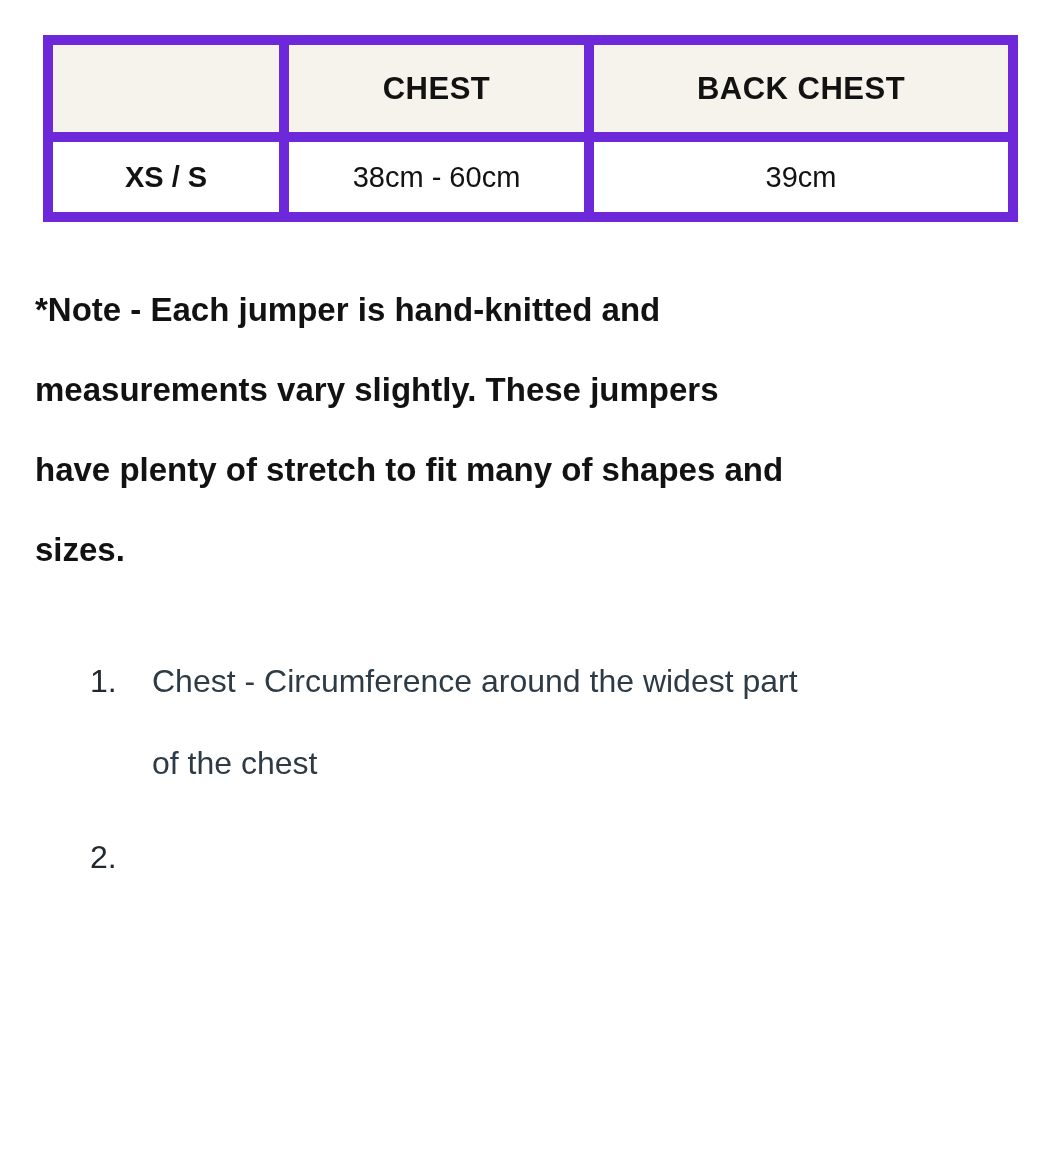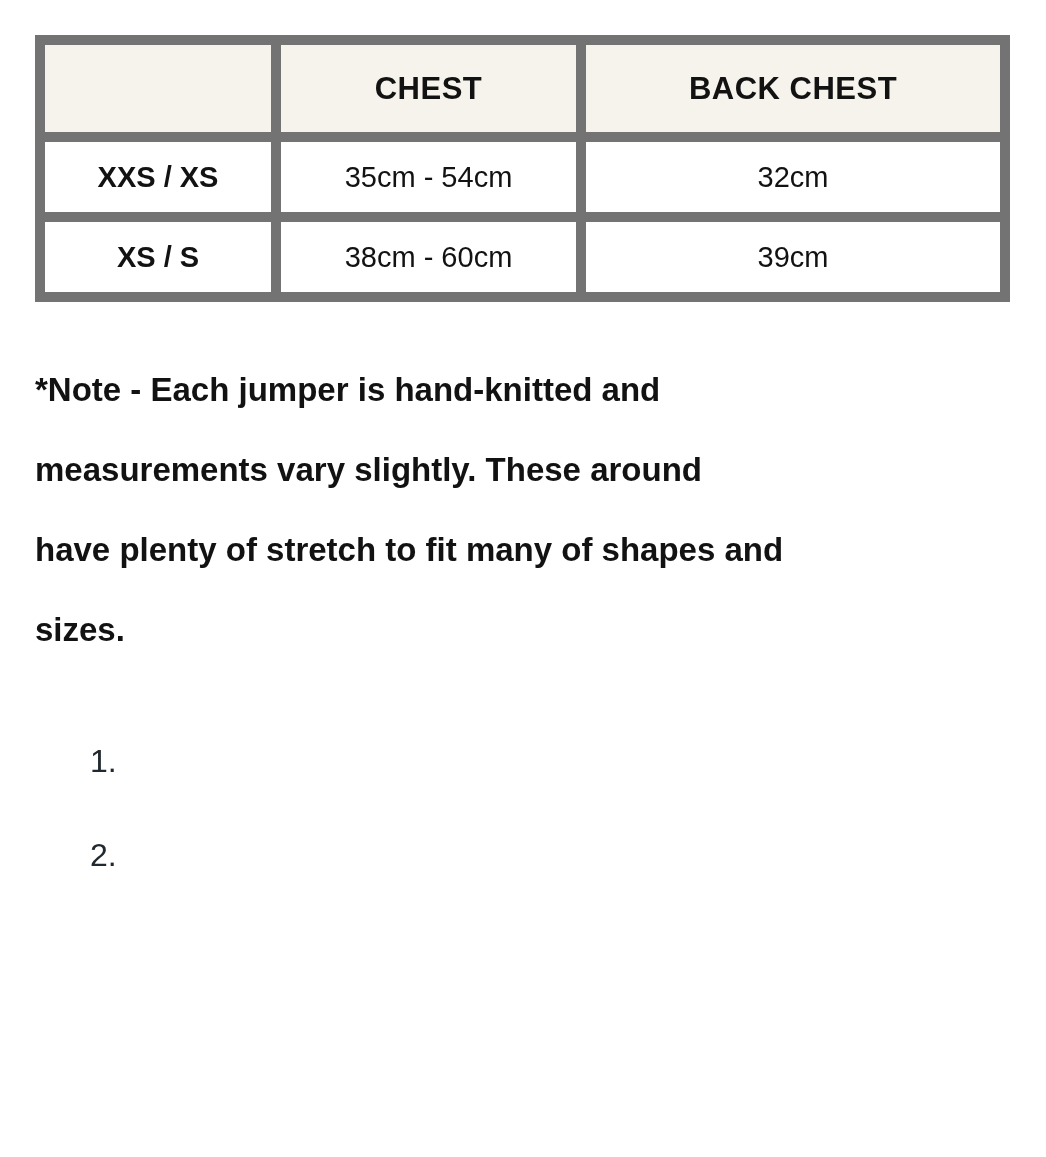--- a/index.html
+++ b/index.html
@@ -13,23 +13,24 @@
     min-height: 1157px;
     box-sizing: border-box;
     padding: 35px 36px 20px 35px;
     background: #ffffff;
   }
 
   
   table.size-chart {
     border-collapse: separate;
     border-spacing: 10px;
-    background: #737373;
+    background: #6d28d9;
     width: 975px;
     table-layout: fixed;
+    margin-left: 8px;
   }
   .size-chart col.c-size   { width: 226px; }
   .size-chart col.c-chest  { width: 295px; }
   .size-chart col.c-back   { width: 414px; }
   .size-chart th, .size-chart td {
     text-align: center;
     vertical-align: middle;
     overflow: hidden;
   }
   .size-chart thead th {
@@ -102,39 +103,36 @@
     </colgroup>
     <thead>
       <tr>
         <th></th>
         <th>CHEST</th>
         <th>BACK CHEST</th>
       </tr>
     </thead>
     <tbody>
       <tr>
-        <td class="size-label">XXS / XS</td>
-        <td>35cm - 54cm</td>
-        <td>32cm</td>
-      </tr>
-      <tr>
         <td class="size-label">XS / S</td>
         <td>38cm - 60cm</td>
         <td>39cm</td>
       </tr>
     </tbody>
   </table>
 
   <p class="note">*Note - Each jumper is hand-knitted and
-measurements vary slightly. These around
+measurements vary slightly. These jumpers
 have plenty of stretch to fit many of shapes and
 sizes.</p>
 
   <ol class="measure-list">
     <li class="measure-item">
       <span class="measure-num">1.</span>
+      <span class="measure-txt">Chest - Circumference around the widest part
+of the chest</span>
     </li>
     <li class="measure-item">
       <span class="measure-num">2.</span>
     </li>
   </ol>
 
 </div>
 
 </body></html>

